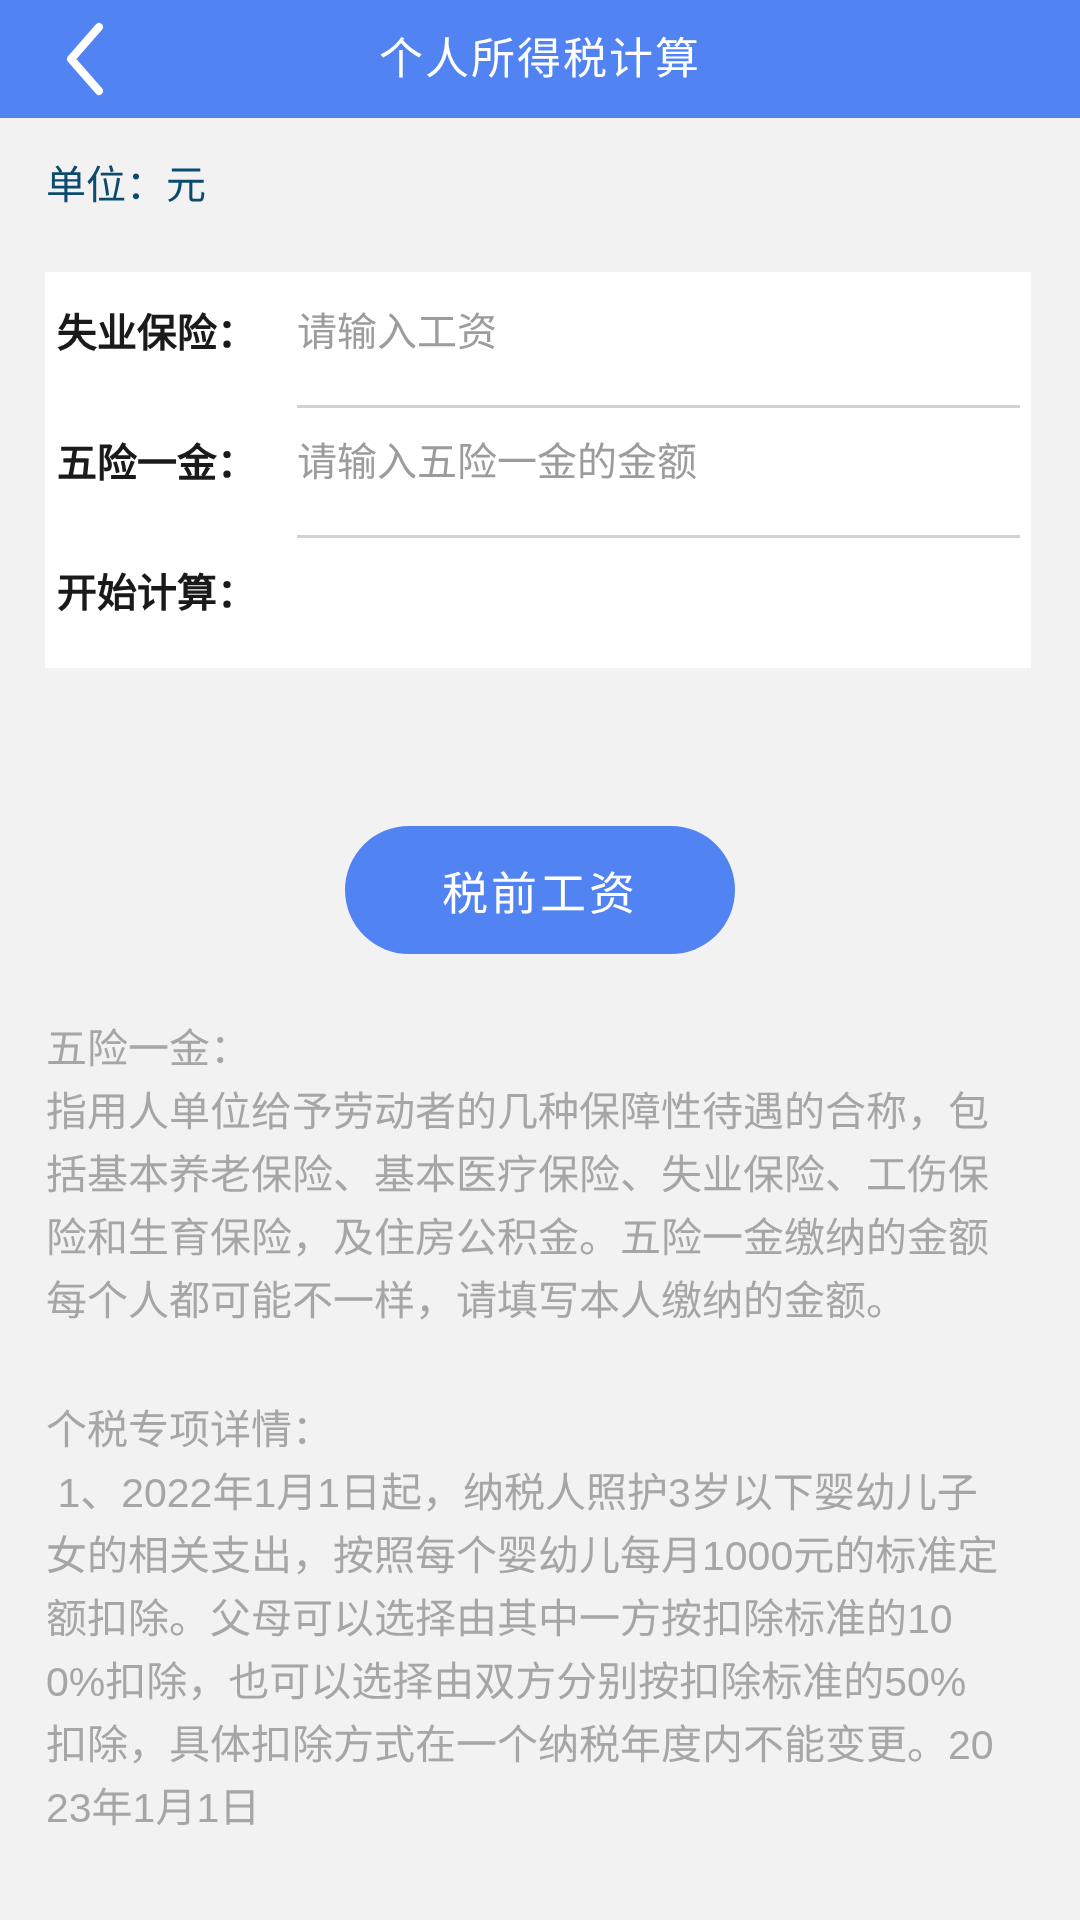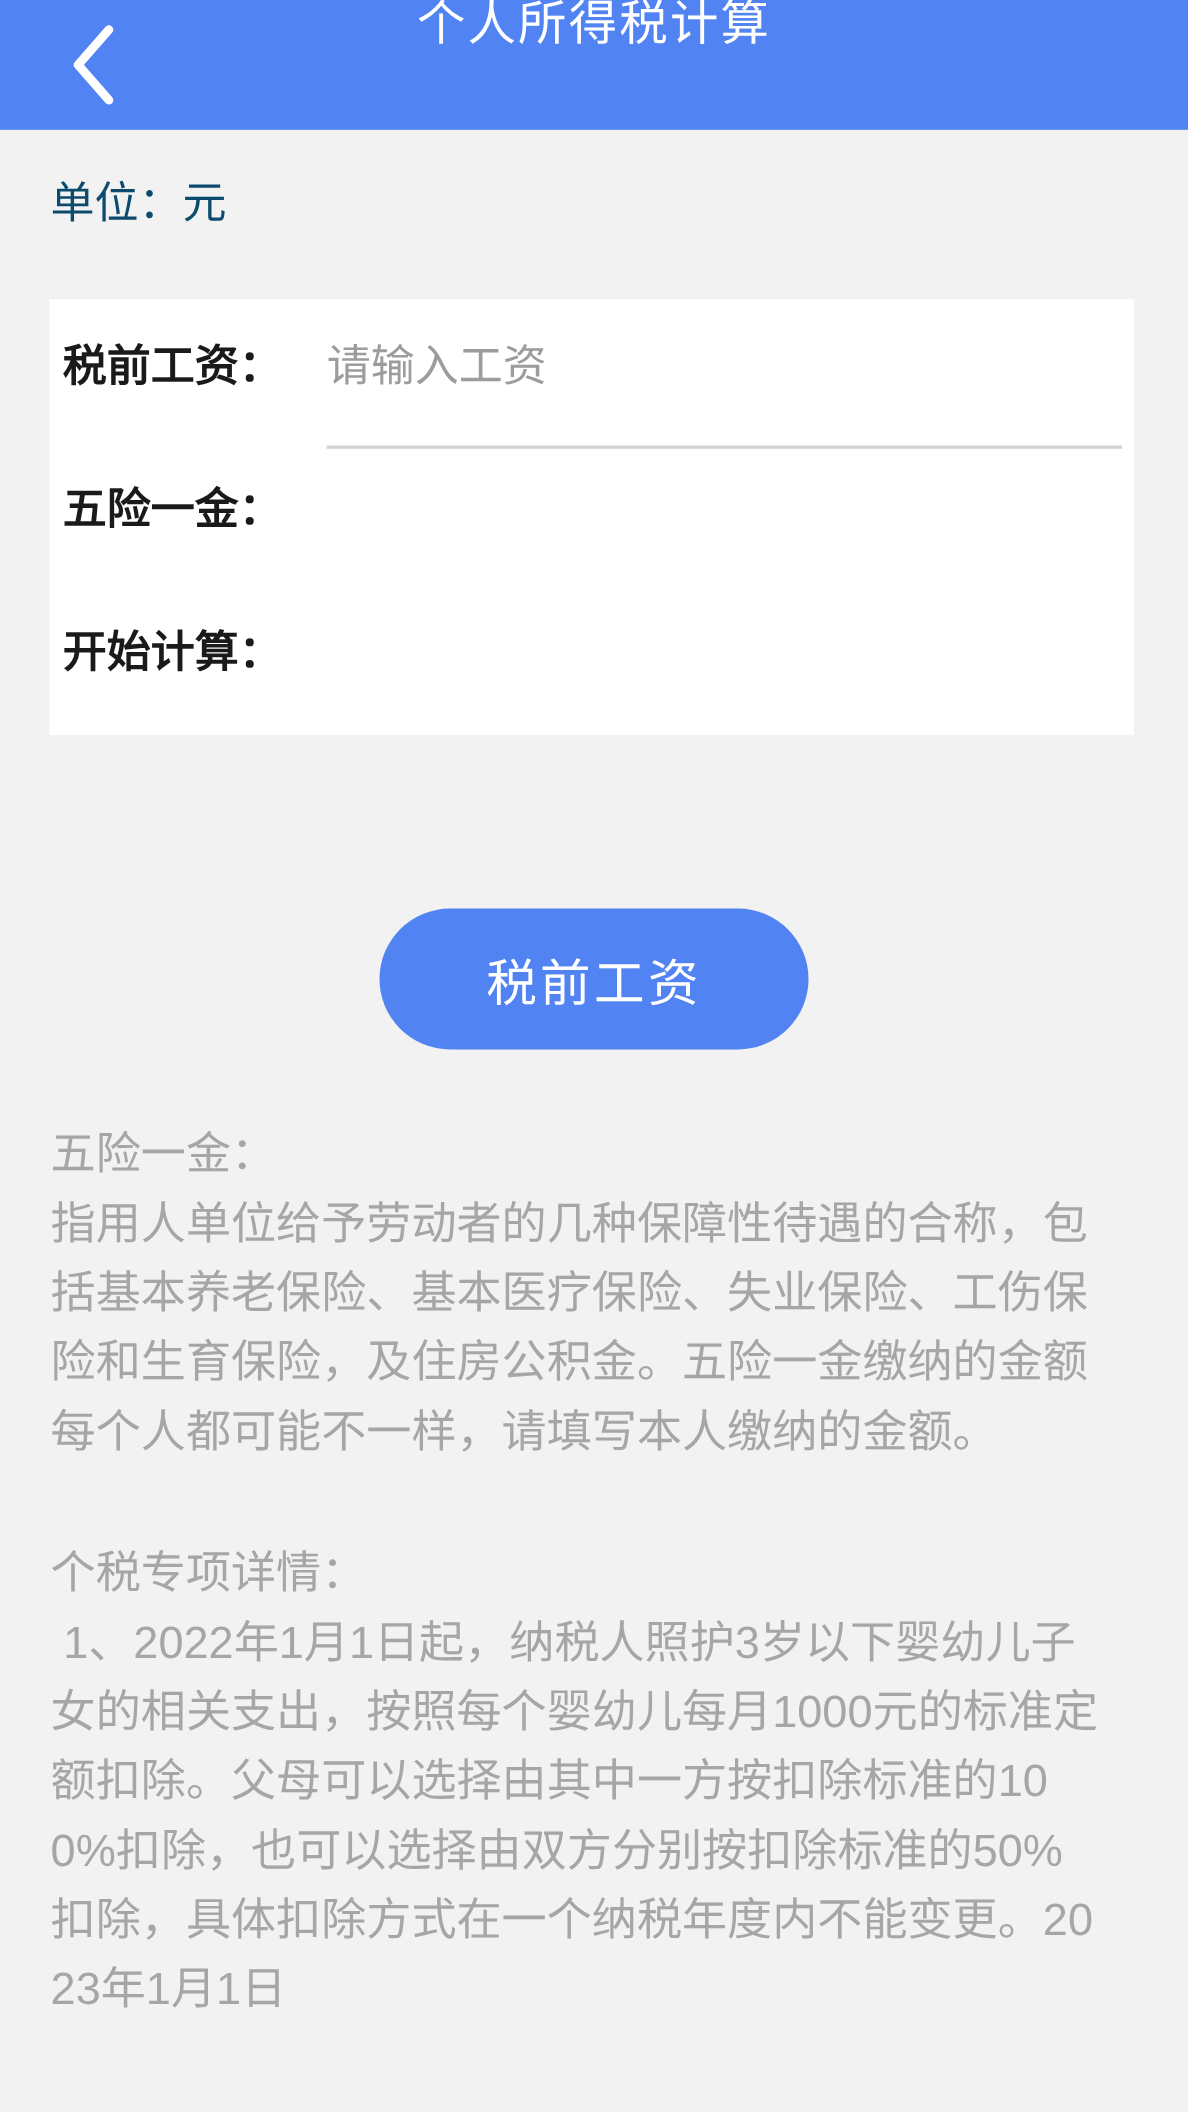--- a/index.html
+++ b/index.html
@@ -15,20 +15,21 @@
     position: relative;
   }
 
   
   .header {
     position: relative;
     width: 1080px;
     height: 118px;
     background: #5183f2;
     display: flex;
+    align-items: center;
     justify-content: center;
     box-sizing: border-box;
   }
   .back-btn {
     position: absolute;
     left: 40px;
     top: 50%;
     transform: translateY(-50%);
     width: 90px;
     height: 90px;
@@ -169,29 +170,33 @@
     </span>
   </div>
   <div class="header-title">个人所得税计算</div>
 </div>
 
 <div class="unit-line">单位：元</div>
 
 <div class="form-card">
 
   <div class="form-row">
-    <div class="row-label">税前工资：</div>
+    <div class="row-label">失业保险：</div>
     <div class="row-field">
       <input class="row-input" type="text" placeholder="请输入工资" style="">
       <div class="row-underline"></div>
     </div>
   </div>
 
   <div class="form-row">
     <div class="row-label">五险一金：</div>
+    <div class="row-field">
+      <input class="row-input" type="text" placeholder="请输入五险一金的金额" style="">
+      <div class="row-underline"></div>
+    </div>
   </div>
 
   <div class="form-row">
     <div class="row-label">开始计算：</div>
   </div>
 
 </div>
 
 <div class="calc-wrap">
   <button class="calc-btn" type="button">税前工资</button>

